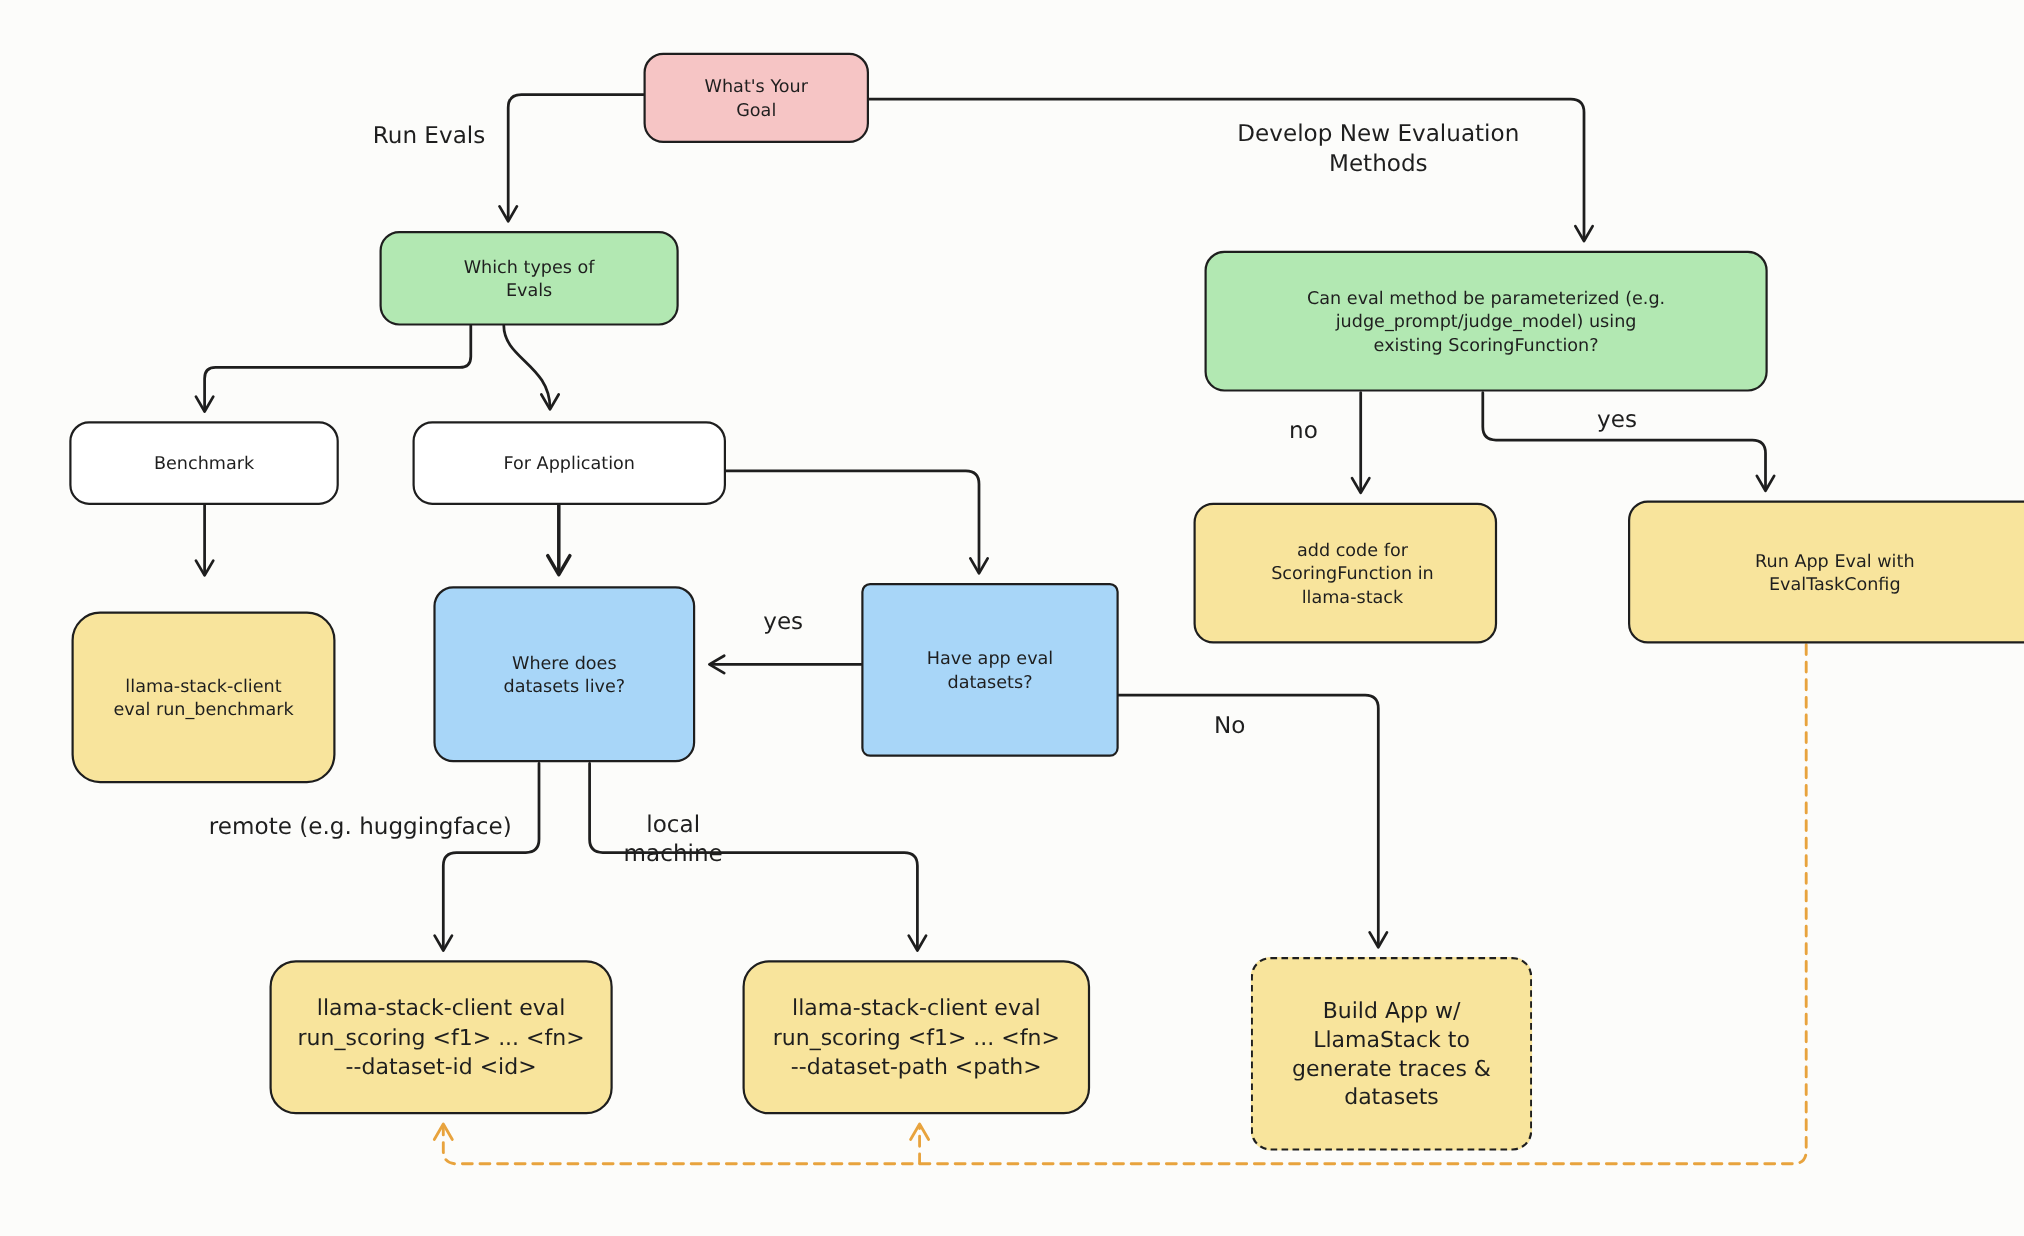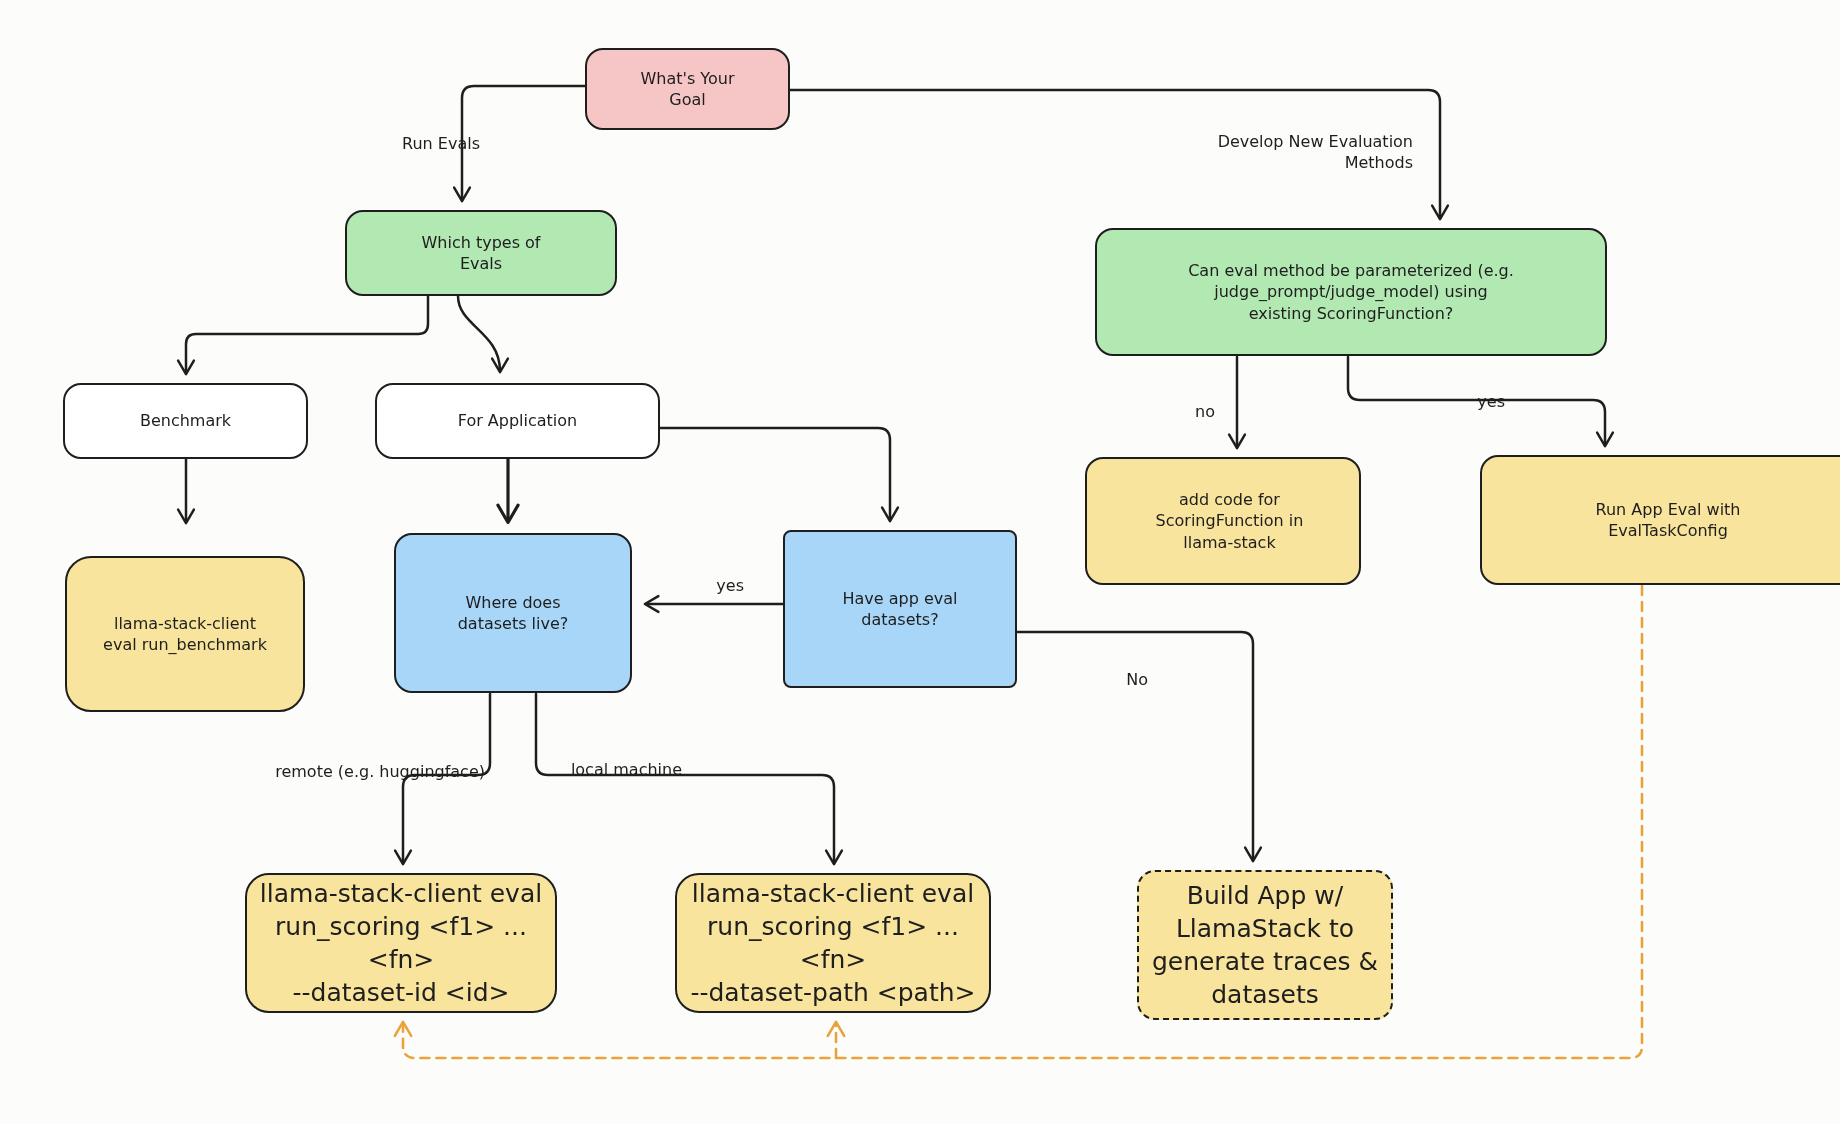--- a/index.html
+++ b/index.html
@@ -12,25 +12,25 @@
   svg.wires path.ink{stroke:#1e1e1e;stroke-width:2.5;}
   svg.wires path.ink.thick{stroke-width:3.2;}
   svg.wires path.feedback{stroke-width:2.6;stroke-dasharray:9 7;}
   .node{
     position:absolute;box-sizing:border-box;
     border:2.6px solid #1e1e1e;border-radius:18px;
     display:flex;align-items:center;justify-content:center;
     text-align:center;white-space:pre-line;
     font-size:16px;line-height:1.32;padding:8px 12px;
   }
-  .node.small{font-size:25px;}
+  .node.small{font-size:20px;}
   .node.dashed{border-style:dashed;}
   .edge-label{
-    position:absolute;text-align:right;white-space:pre-line;
-    font-size:16px;line-height:1.3;margin-top:24px;
+    position:absolute;text-align:center;white-space:pre-line;
+    font-size:21px;line-height:1.3;
   }
 </style>
 </head>
 <body>
 
 <div id="canvas">
 
   <svg class="wires">
     <defs>
       <marker id="ah" viewBox="0 0 10 10" refX="7" refY="5" markerWidth="9" markerHeight="9" orient="auto-start-reverse">
@@ -90,21 +90,21 @@
 EvalTaskConfig</div>
 
   <div class="node small" style="left: 245px; top: 873px; width: 312px; height: 140px; border-radius: 24px; background: rgb(248, 228, 156);">llama-stack-client eval
 run_scoring &lt;f1&gt; ... &lt;fn&gt;
 --dataset-id &lt;id&gt;</div>
 
   <div class="node small" style="left: 675px; top: 873px; width: 316px; height: 140px; border-radius: 24px; background: rgb(248, 228, 156);">llama-stack-client eval
 run_scoring &lt;f1&gt; ... &lt;fn&gt;
 --dataset-path &lt;path&gt;</div>
 
-  <div class="node small dashed" style="left: 1137px; top: 870px; width: 256px; height: 150px; background: rgb(248, 228, 156);">Build App w/
+  <div class="node small dashed" style="left: 1137px; top: 870px; width: 256px; height: 176px; background: rgb(248, 228, 156);">Build App w/
 LlamaStack to
 generate traces &amp;
 datasets</div>
 
   <div class="edge-label" style="left:300px;top:110px;width:180px;">Run Evals</div>
 
   <div class="edge-label" style="left:1093px;top:108px;width:320px;">Develop New Evaluation
 Methods</div>
 
   <div class="edge-label" style="left:1155px;top:378px;width:60px;">no</div>

